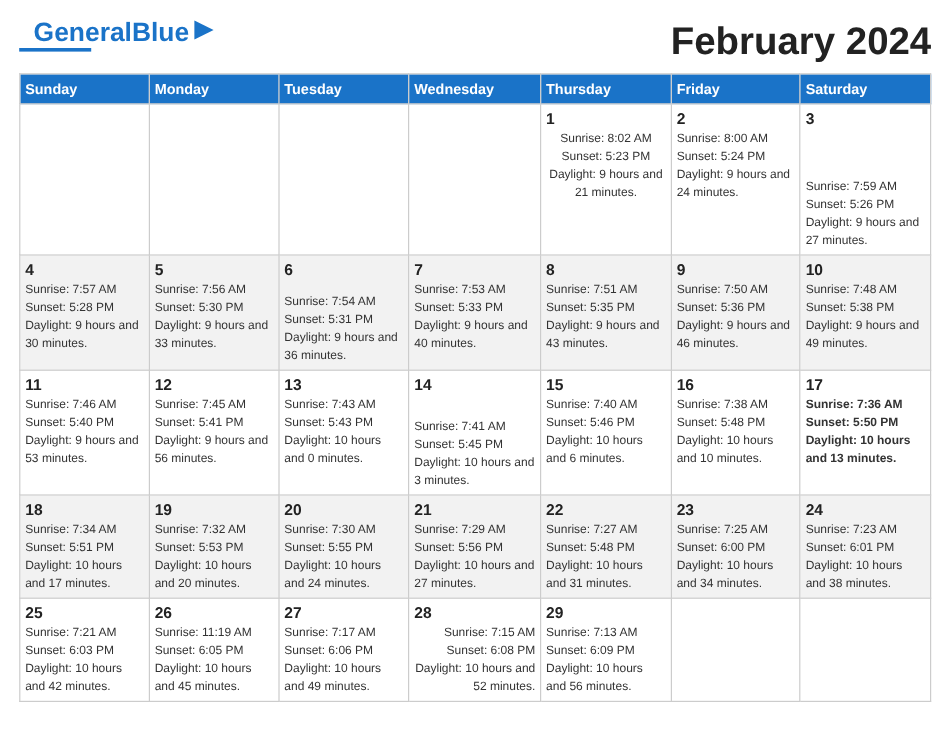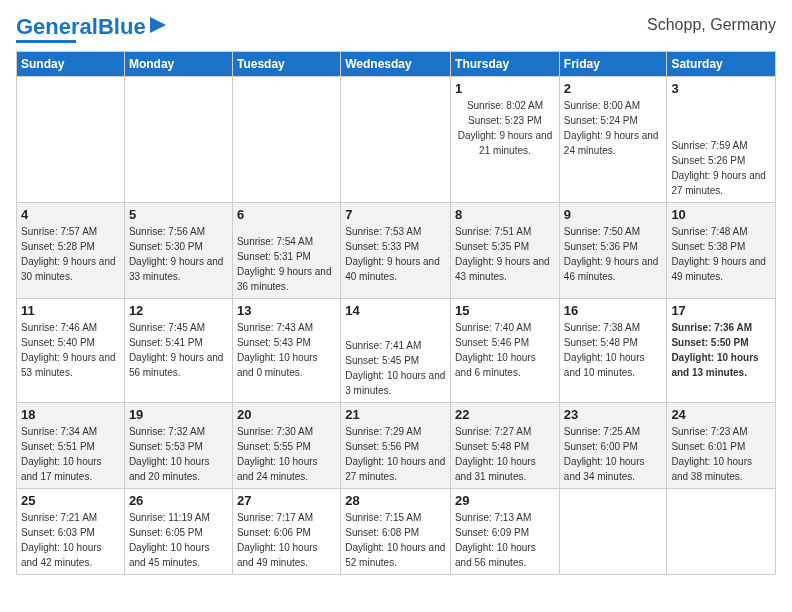--- a/index.html
+++ b/index.html
@@ -19,20 +19,21 @@
     .logo {
       display: flex;
       flex-direction: column;
       align-items: flex-start;
     }
     .logo-text {
       font-size: 22px;
       font-weight: bold;
       color: #333;
       line-height: 1;
+      margin-left: 12px;
     }
     .logo-text span { color: #1a73c8; }
     .title-block { text-align: right; }
     .title-block h1 { font-size: 32px; font-weight: bold; color: #222; }
     .title-block h2 { font-size: 16px; font-weight: normal; color: #444; }
     table {
       width: 100%;
       border-collapse: collapse;
       font-size: 11px;
     }
@@ -76,21 +77,21 @@
       <span class="logo-text">
         <span>General</span><span style="color:#1a73c8">Blue</span>
       </span>
       <svg width="20" height="20" viewBox="0 0 20 20" style="margin-left:2px; margin-top:-4px;">
         <polygon points="2,2 18,10 2,18" fill="#1a73c8"></polygon>
       </svg>
     </div>
     <div style="width:60px; height:3px; background:#1a73c8; margin-top:2px;"></div>
   </div>
   <div class="title-block">
-    <h2>Schopp, Germany</h2>
+    <h1>February 2024</h1>
   </div>
 </div>
 
 <table>
   <thead>
     <tr>
     <th>Sunday</th>
         <th>Monday</th>
         <th>Tuesday</th>
         <th>Wednesday</th>
@@ -270,21 +271,21 @@
 Daylight: 10 hours and 45 minutes.</div>
         </td>
         <td>
           <span class="day-num">27</span>
           <div class="day-info" style="white-space: pre-line;">Sunrise: 7:17 AM
 Sunset: 6:06 PM
 Daylight: 10 hours and 49 minutes.</div>
         </td>
         <td>
           <span class="day-num">28</span>
-          <div class="day-info" style="white-space: pre-line;">Sunrise: 7:15 AM
+          <div class="day-info" style="white-space: pre-line; text-align: right;">Sunrise: 7:15 AM
 Sunset: 6:08 PM
 Daylight: 10 hours and 52 minutes.</div>
         </td>
         <td>
           <span class="day-num">29</span>
           <div class="day-info" style="white-space: pre-line;">Sunrise: 7:13 AM
 Sunset: 6:09 PM
 Daylight: 10 hours and 56 minutes.</div>
         </td>
         <td></td>

